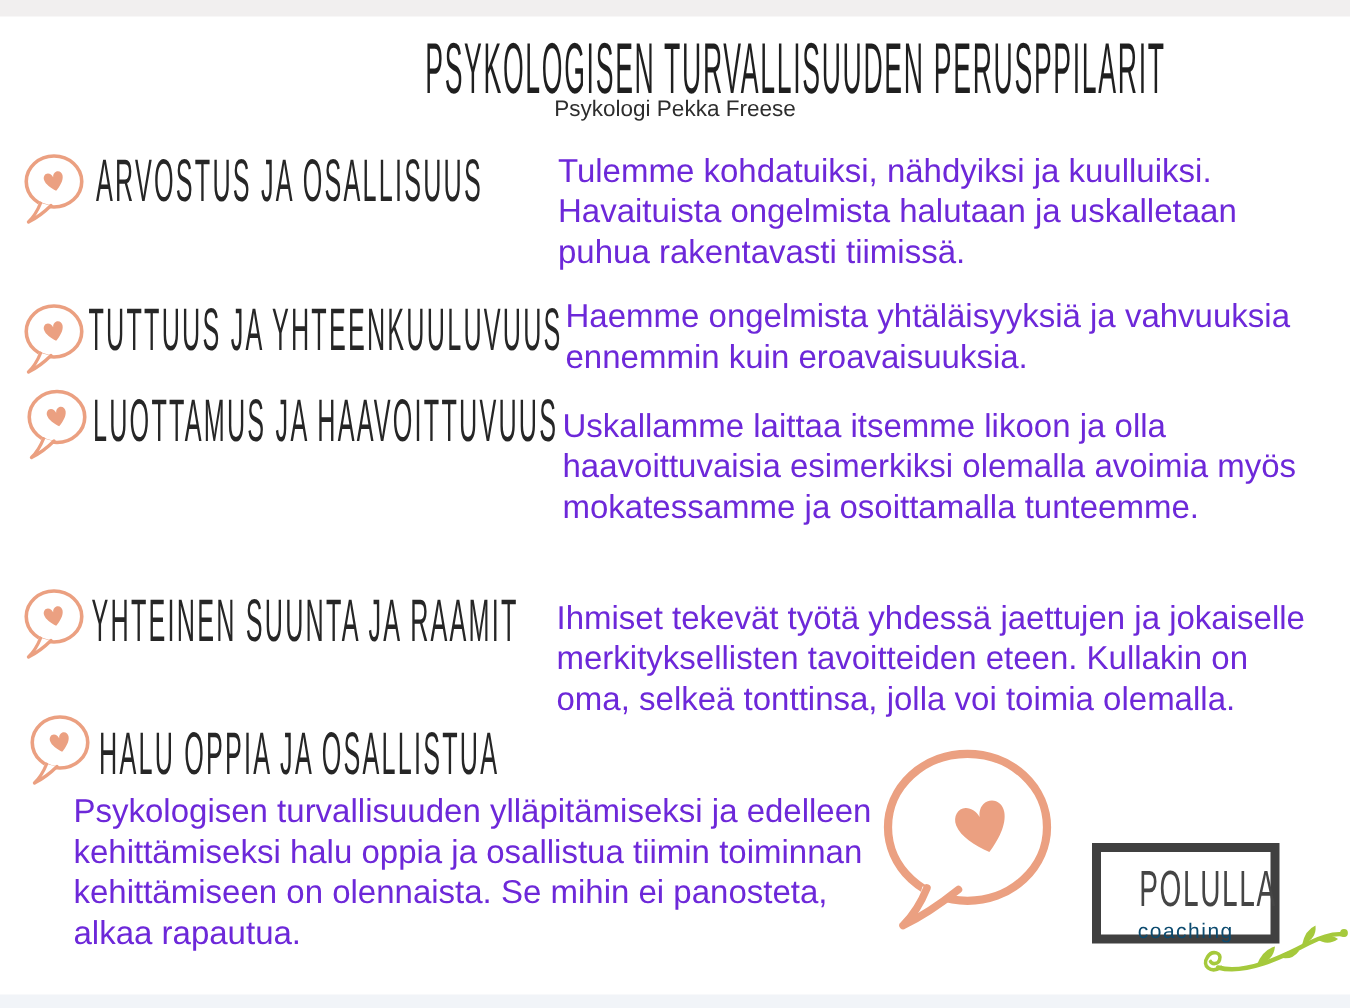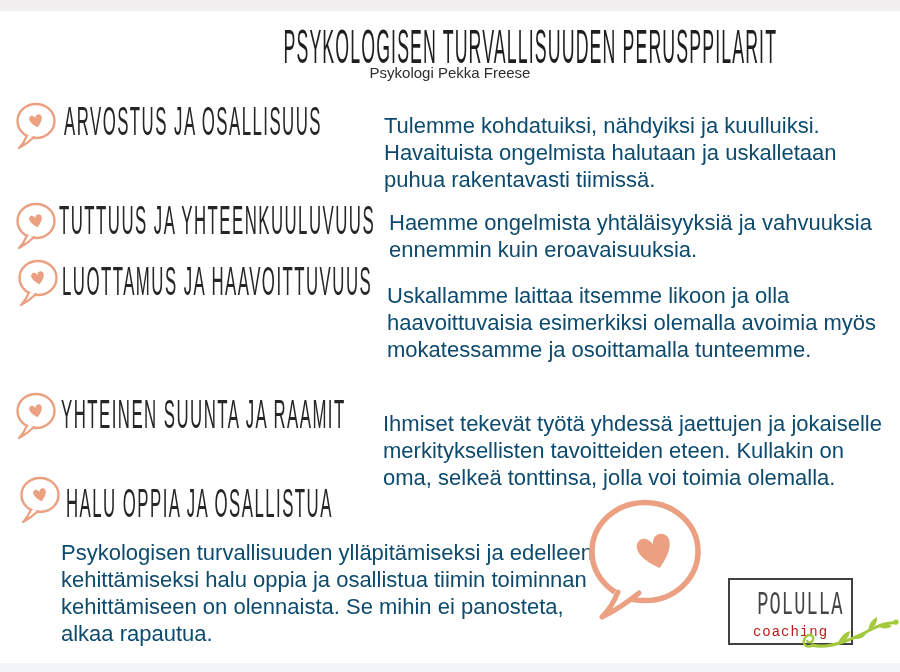--- a/index.html
+++ b/index.html
@@ -26,46 +26,46 @@
     font-size:40px;line-height:1;letter-spacing:3.5px;white-space:nowrap;
     transform:scaleX(.42);transform-origin:0 0;
   }
   .h1{left:64px;top:101px;}
   .h2{left:59px;top:200px;}
   .h3{left:62px;top:261px;}
   .h4{left:61px;top:394px;}
   .h5{left:66px;top:483px;}
 
   .body-text{
-    position:absolute;margin:12px;font-size:22px;line-height:27px;color:#0c4a6e;
+    position:absolute;margin:0;font-size:22px;line-height:27px;color:#6d28d9;
   }
   .b1{left:372px;top:100px;width:500px;}
   .b2{left:377px;top:197px;width:500px;}
   .b3{left:375px;top:270px;width:505px;}
   .b4{left:371px;top:398px;width:508px;}
   .b5{left:49px;top:527px;width:540px;}
 
   .icon{position:absolute;width:44px;height:50px;}
   .i1{left:14px;top:102px;}
   .i2{left:14px;top:202px;}
   .i3{left:16px;top:259px;}
   .i4{left:14px;top:392px;}
   .i5{left:18px;top:476px;}
 
   .bigbubble{position:absolute;left:585px;top:495px;width:125px;height:130px;}
 
   .logo{
-    position:absolute;left:728px;top:578px;width:125px;height:67px;
-    border:2px solid #404040;background:#fff;box-sizing:border-box;text-align:center;font-family:Liberation Mono, monospace;
+    position:absolute;left:728px;top:562px;width:125px;height:67px;
+    border:6px solid #404040;background:#fff;box-sizing:border-box;text-align:center;
   }
   .logo-name{
     margin-top:8px;font-size:34px;line-height:1;font-weight:400;color:#454545;
     letter-spacing:2px;white-space:nowrap;transform:scaleX(.55);transform-origin:50% 0;
   }
-  .logo-tagline{margin-top:2px;font-size:14px;color:#b91c1c;letter-spacing:1px;}
+  .logo-tagline{margin-top:2px;font-size:14px;color:#0c4a6e;letter-spacing:1px;}
   .vine{position:absolute;left:800px;top:612px;width:100px;height:45px;}
 </style>
 </head>
 <body>
 
 <div class="page">
   <div class="top-strip"></div>
   <div class="bottom-strip"></div>
 
   <h1 class="title">PSYKOLOGISEN TURVALLISUUDEN PERUSPPILARIT</h1>

